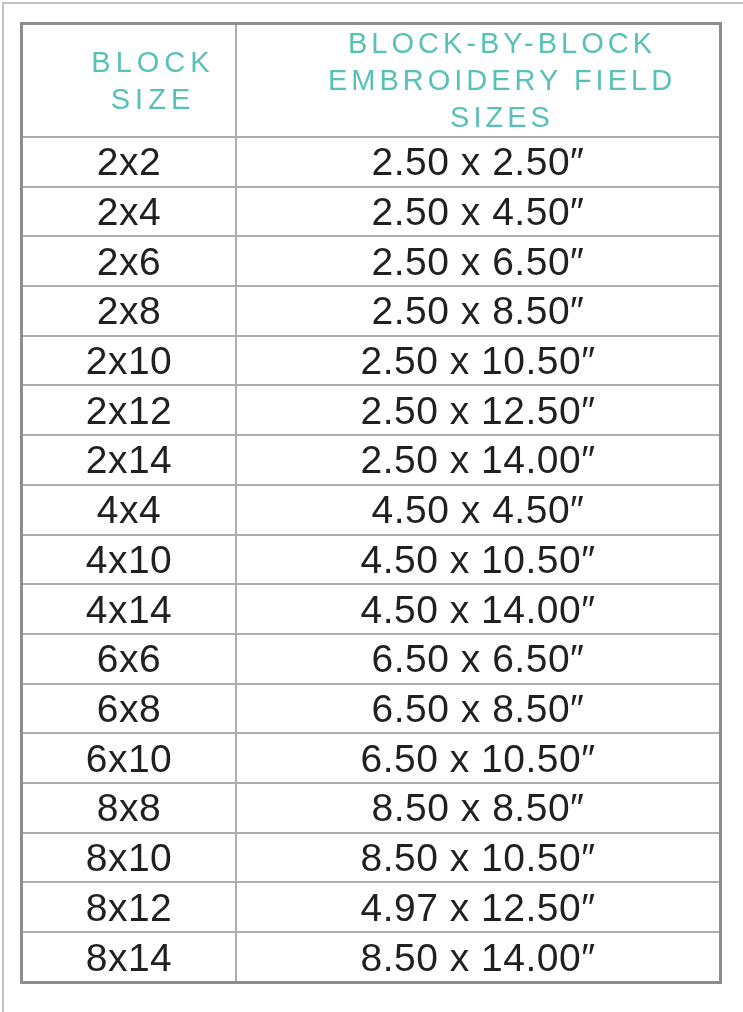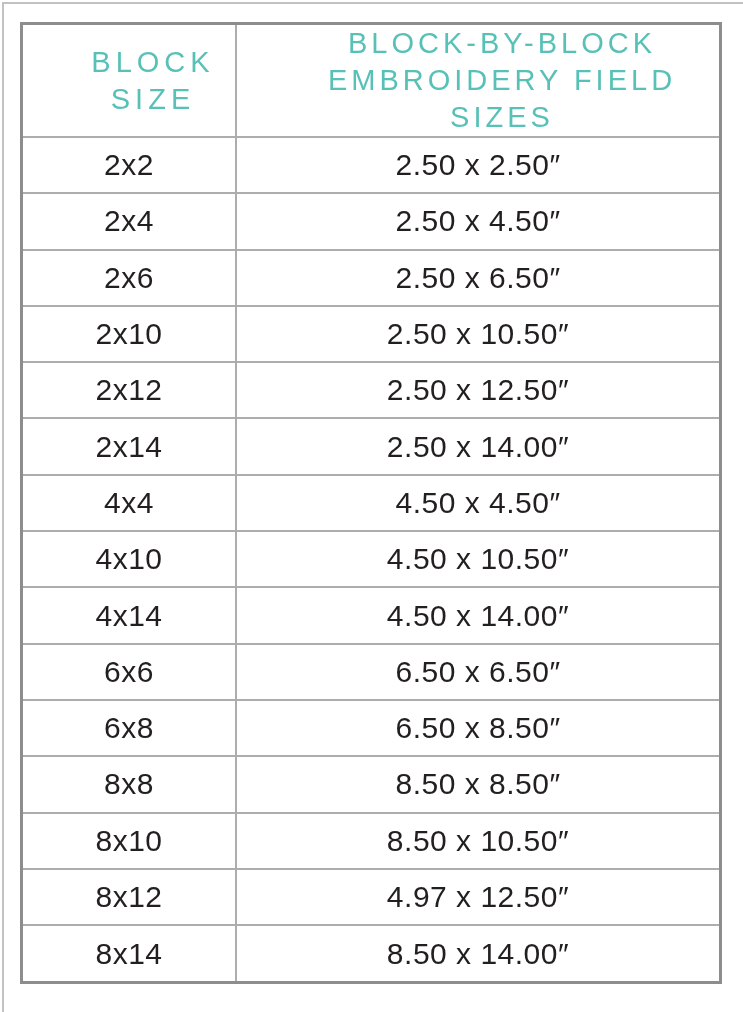--- a/index.html
+++ b/index.html
@@ -51,21 +51,21 @@
     letter-spacing:5px;
     text-align:center;
     vertical-align:middle;
   }
   thead th.col-field{letter-spacing:4px;text-align:center;}
   thead .hline{display:block;line-height:37px;margin-left:48px;}
   tbody td{
     text-align:center;
     vertical-align:middle;
     color:var(--ink);
-    font-size:30px;
+    font-size:39px;
     letter-spacing:0.5px;
     line-height:1;
   }
 </style>
 </head>
 <body>
 
 <div class="edge-top"></div>
 <div class="edge-left"></div>
 
@@ -89,20 +89,24 @@
   </tr>
       <tr>
     <td>2x4</td>
     <td>2.50 x 4.50″</td>
   </tr>
       <tr>
     <td>2x6</td>
     <td>2.50 x 6.50″</td>
   </tr>
       <tr>
+    <td>2x8</td>
+    <td>2.50 x 8.50″</td>
+  </tr>
+      <tr>
     <td>2x10</td>
     <td>2.50 x 10.50″</td>
   </tr>
       <tr>
     <td>2x12</td>
     <td>2.50 x 12.50″</td>
   </tr>
       <tr>
     <td>2x14</td>
     <td>2.50 x 14.00″</td>
@@ -121,20 +125,24 @@
   </tr>
       <tr>
     <td>6x6</td>
     <td>6.50 x 6.50″</td>
   </tr>
       <tr>
     <td>6x8</td>
     <td>6.50 x 8.50″</td>
   </tr>
       <tr>
+    <td>6x10</td>
+    <td>6.50 x 10.50″</td>
+  </tr>
+      <tr>
     <td>8x8</td>
     <td>8.50 x 8.50″</td>
   </tr>
       <tr>
     <td>8x10</td>
     <td>8.50 x 10.50″</td>
   </tr>
       <tr>
     <td>8x12</td>
     <td>4.97 x 12.50″</td>

